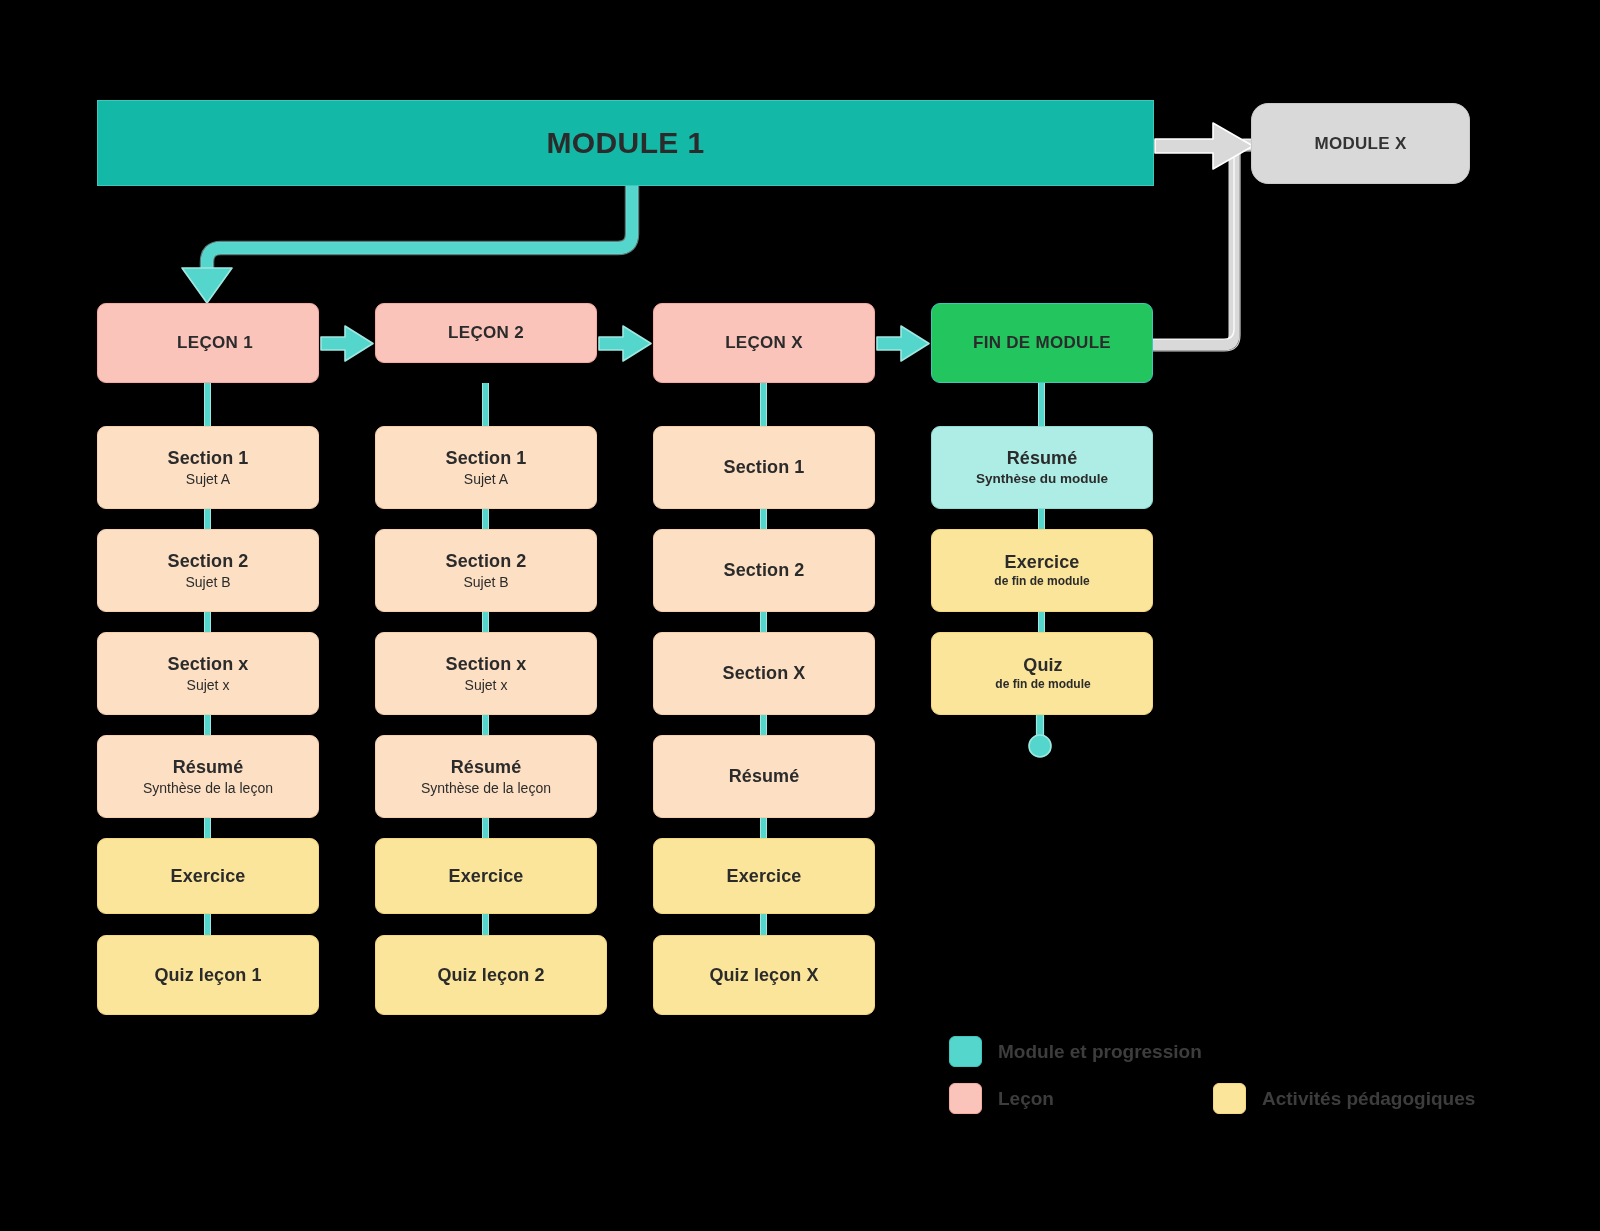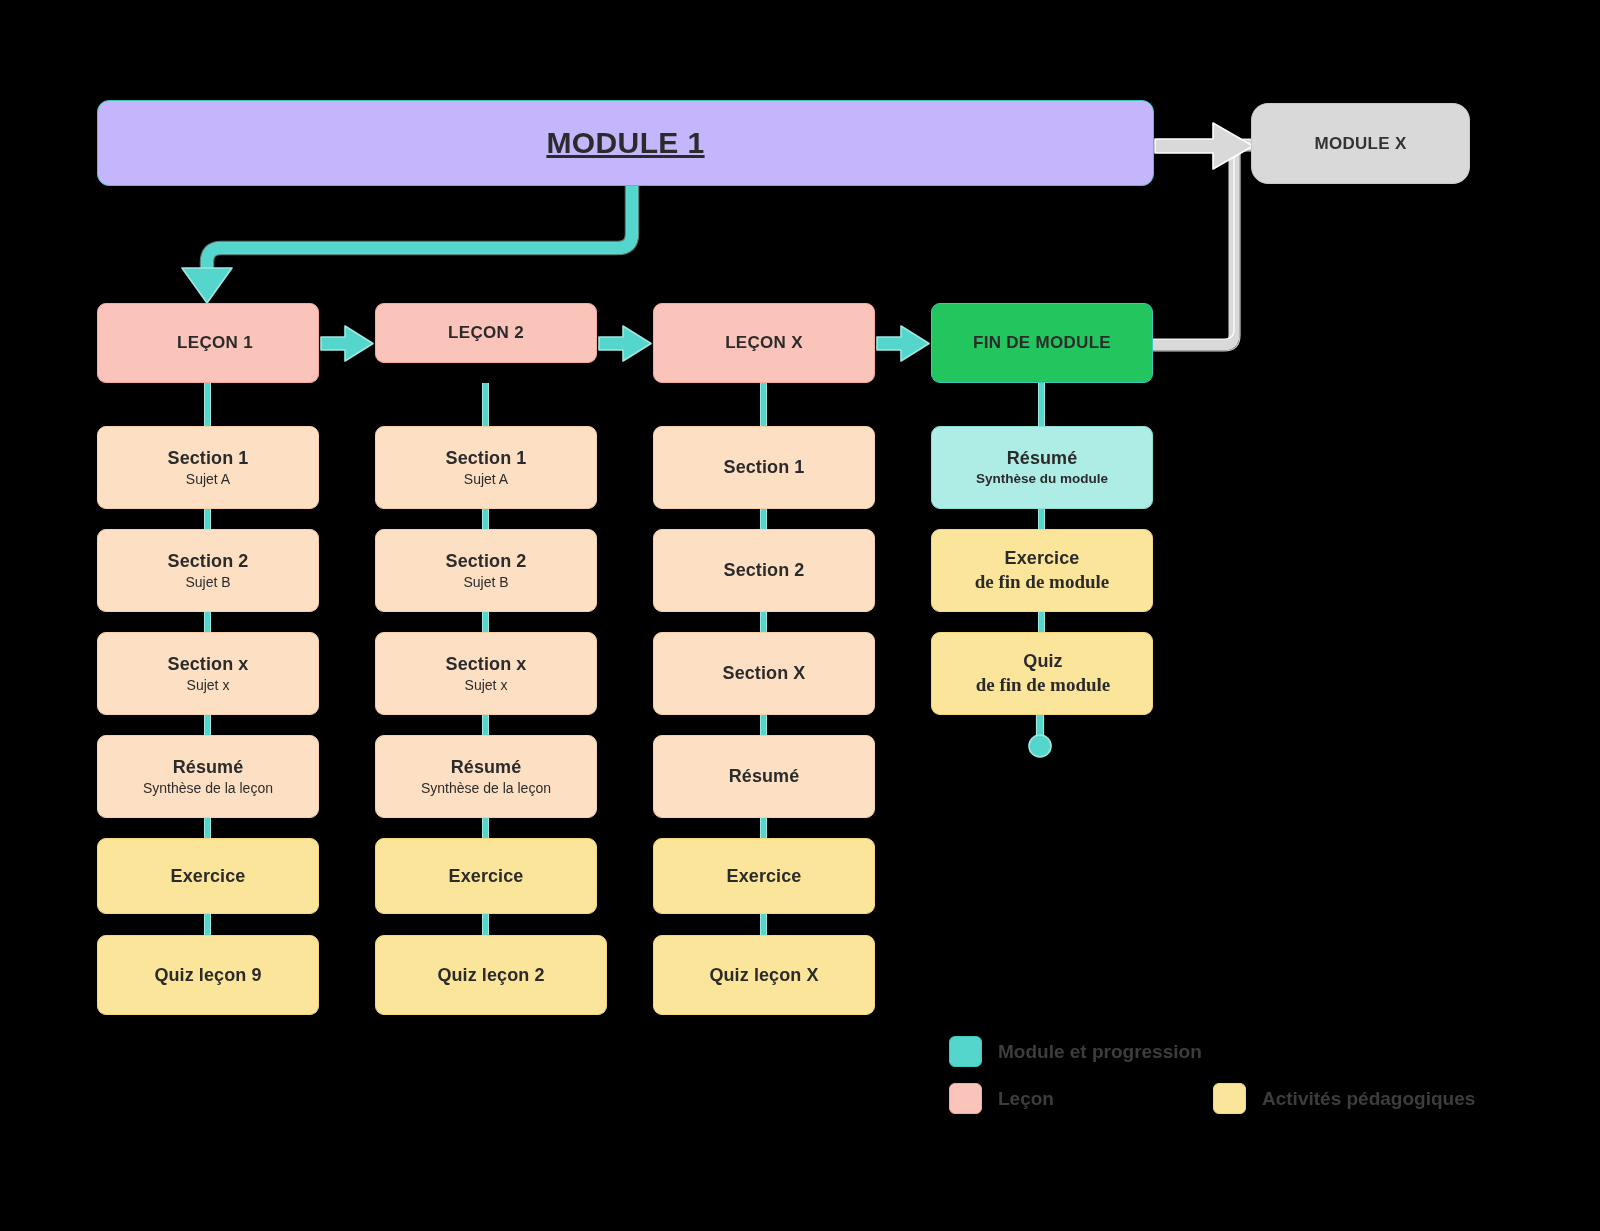--- a/index.html
+++ b/index.html
@@ -37,24 +37,23 @@
     letter-spacing: .1px;
   }
   .node .sub {
     font-weight: normal;
     line-height: 1.15;
     margin-top: 3px;
   }
 
   
   .module-bar {
-    background: #c4b5fd;
+    background: #14b8a6;
     border: 1.5px solid #3ec7bd;
-    border-radius: 12px;
-    text-decoration: underline;
+    border-radius: 0;
   }
   .module-bar .ttl { font-size: 30px; letter-spacing: .4px; }
 
   .module-x {
     background: #d9d9d9;
     border: 1.5px solid #c9c9c9;
     border-radius: 8px;
   }
   .module-x .ttl { font-size: 17px; letter-spacing: .3px; color: #333; }
 
@@ -78,21 +77,21 @@
   }
   .section .ttl { font-size: 18px; }
   .section .sub { font-size: 14px; }
 
   
   .activity {
     background: #fbe59a;
     border: 1.5px solid #f5d87d;
   }
   .activity .ttl { font-size: 18px; }
-  .activity .sub { font-size: 19px; font-weight: bold; font-family: Liberation Serif, serif; }
+  .activity .sub { font-size: 12px; font-weight: bold; }
 
   
   .summary-teal {
     background: #aeece6;
     border: 1.5px solid #8fdfd7;
   }
   .summary-teal .ttl { font-size: 18px; }
   .summary-teal .sub { font-size: 13.5px; font-weight: bold; }
 
   
@@ -234,21 +233,21 @@
     <div class="sub">Synthèse de la leçon</div>
   </div>
   <div class="vlink" style="left:204px; top:818px; height:20px;"></div>
 
   <div class="node activity" style="left:97px; top:838px; width:222px; height:76px;">
     <div class="ttl">Exercice</div>
   </div>
   <div class="vlink" style="left:204px; top:914px; height:21px;"></div>
 
   <div class="node activity" style="left:97px; top:935px; width:222px; height:80px;">
-    <div class="ttl">Quiz leçon 9</div>
+    <div class="ttl">Quiz leçon 1</div>
   </div>
 
   <div class="node section" style="left:375px; top:426px; width:222px; height:83px;">
     <div class="ttl">Section 1</div>
     <div class="sub">Sujet A</div>
   </div>
   <div class="vlink" style="left:482px; top:509px; height:20px;"></div>
 
   <div class="node section" style="left:375px; top:529px; width:222px; height:83px;">
     <div class="ttl">Section 2</div>

